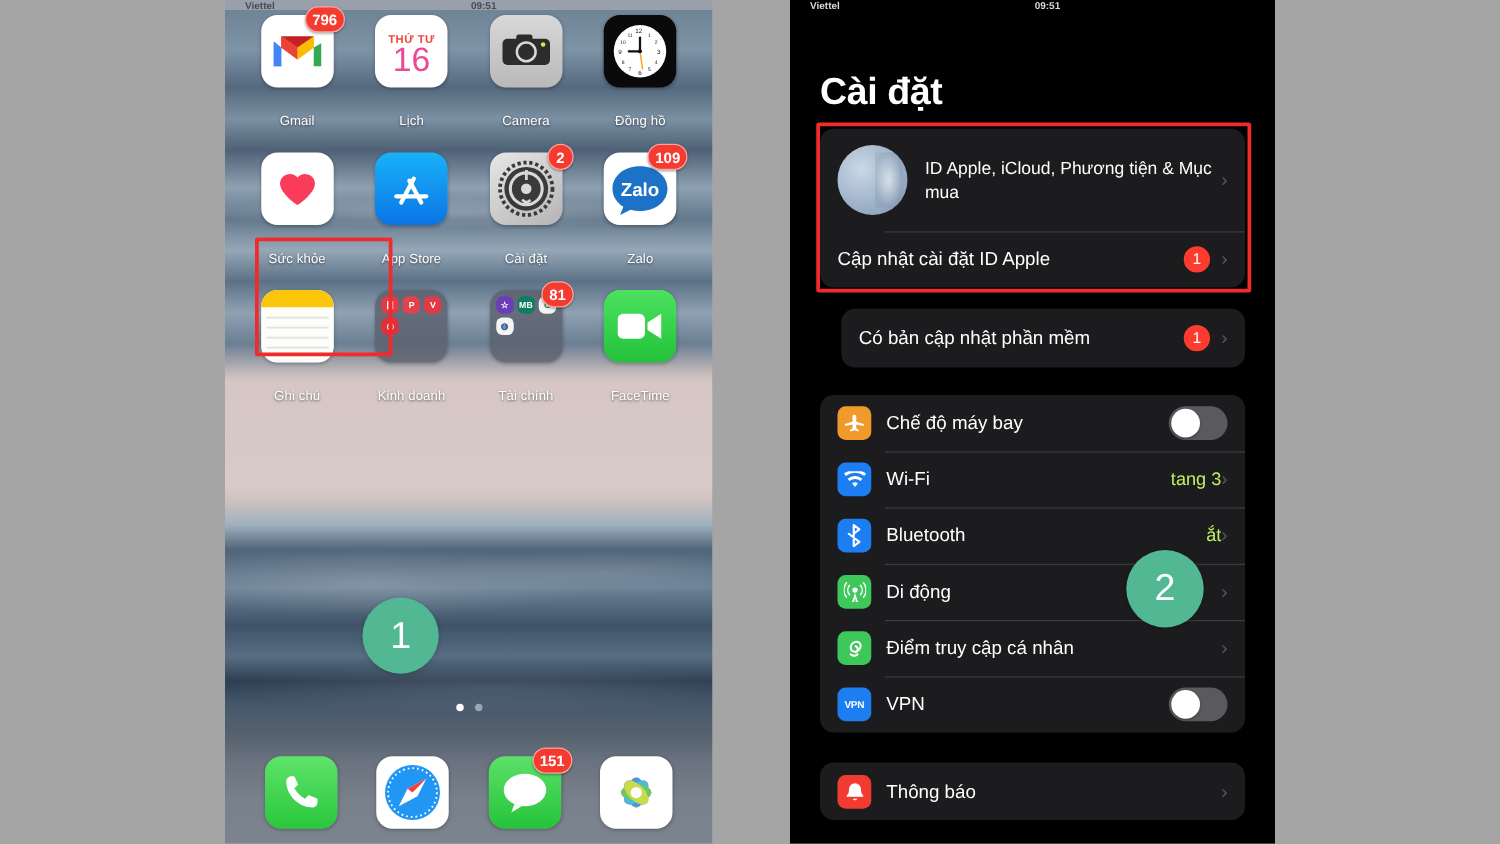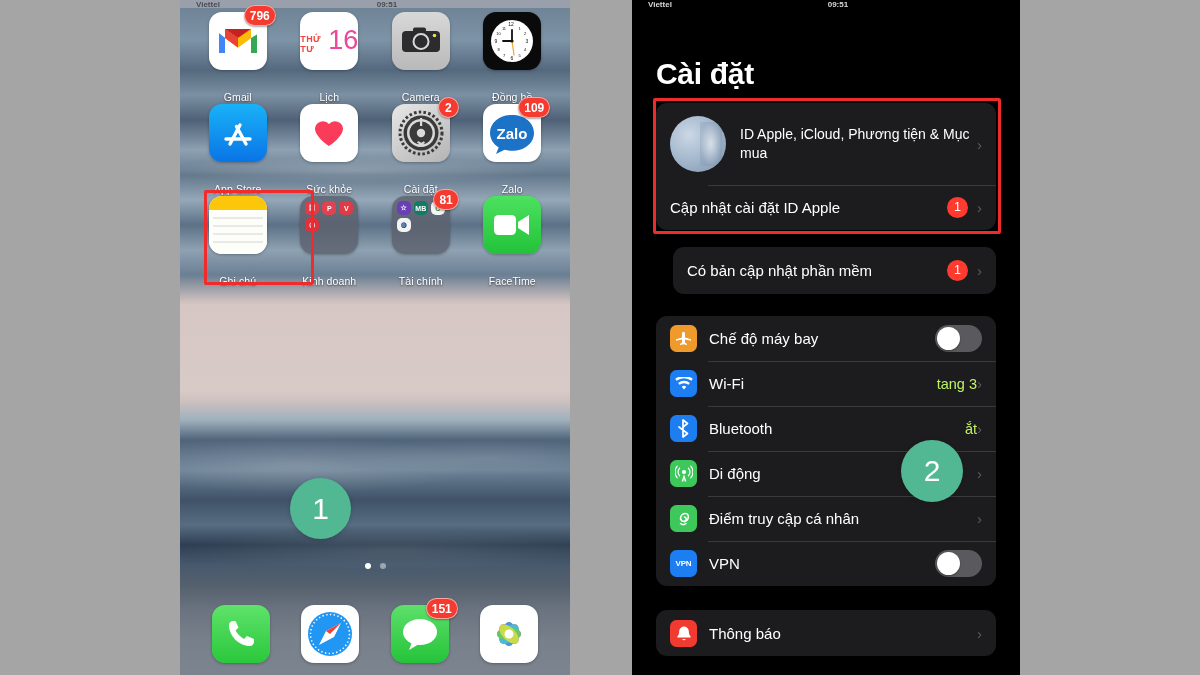--- a/index.html
+++ b/index.html
@@ -46,21 +46,21 @@
   .statusbar-l {
     position:absolute; top:0; left:0; right:0; height:9px;
     display:flex; align-items:center; justify-content:space-between;
     padding: 0 16px; color:#4a4a52; font-size:8px; font-weight:700;
     overflow:hidden;
   }
 
   .grid {
     position:absolute; left:0; top:12px; width:390px;
     display:grid; grid-template-columns: repeat(4, 1fr);
-    row-gap: 1px; padding: 0 12px;
+    row-gap: 19px; padding: 0 12px;
   }
   .app { position:relative; display:flex; flex-direction:column; align-items:center; }
   .icon-wrap { position:relative; width:58px; height:58px; }
   .icon {
     width:58px; height:58px; border-radius:13px; overflow:hidden;
     display:flex; align-items:center; justify-content:center;
     box-shadow: 0 1px 3px rgba(0,0,0,.28);
   }
   .app-label {
     margin-top:21px; font-size:10.5px; color:#fff; letter-spacing:.1px;
@@ -70,21 +70,21 @@
     position:absolute; top:-7px; right:-9px; min-width:21px; height:21px;
     border-radius:11px; background:#f53b30; color:#fff;
     font-size:12px; font-weight:600; line-height:21px; text-align:center;
     padding: 0 5px; border:1.5px solid rgba(255,255,255,.55);
     box-shadow: 0 1px 2px rgba(0,0,0,.35);
   }
 
   
   .ic-gmail { background:#fff; }
   .ic-weather { background: linear-gradient(180deg,#3aa7f0,#1e77d6); }
-  .ic-calendar { background:#fff; flex-direction:row; }
+  .ic-calendar { background:#fff; flex-direction:column; }
   .cal-top { color:#f2453d; font-size:9px; font-weight:700; letter-spacing:.4px; margin-top:6px;}
   .cal-day { color:#ec4899; font-size:27px; font-weight:350; line-height:28px; margin-top:-2px;}
   .ic-camera { background: linear-gradient(180deg,#d8d8d8,#b9b9b9); }
   .ic-clock { background:#0a0a0a; }
   .ic-maps { background:#fff; }
   .ic-health { background:#fff; }
   .ic-appstore { background: linear-gradient(180deg,#19b2f8,#0a74e6); }
   .ic-settings { background: linear-gradient(145deg,#e7e7e7,#b4b4b4); }
   .ic-zalo { background:#fff; }
   .ic-notes { background:#fff; }
@@ -270,42 +270,42 @@
               <circle cx="24" cy="24" r="1.6" fill="#111"></circle>
             </svg>
           </div>
         </div>
         <div class="app-label">Đồng hồ</div>
       </div>
 
 
       <div class="app">
         <div class="icon-wrap">
+          <div class="icon ic-health">
+            <svg width="32" height="30" viewBox="0 0 32 30">
+              <path d="M16 28S2 19 2 10.5A8 8 0 0 1 16 6 8 8 0 0 1 30 10.5C30 19 16 28 16 28z" fill="#fa3c5a"></path>
+            </svg>
+          </div>
+        </div>
+        <div class="app-label">Sức khỏe</div>
+      </div>
+
+      <div class="app">
+        <div class="icon-wrap">
           <div class="icon ic-appstore">
             <svg width="38" height="36" viewBox="0 0 38 36">
               <g stroke="#fff" stroke-width="3.4" stroke-linecap="round" fill="none">
                 <path d="M11 29 L21 10"></path>
                 <path d="M27 29 L17.5 11.5"></path>
                 <path d="M7 24 H31"></path>
               </g>
             </svg>
           </div>
         </div>
         <div class="app-label">App Store</div>
-      </div>
-
-      <div class="app">
-        <div class="icon-wrap">
-          <div class="icon ic-health">
-            <svg width="32" height="30" viewBox="0 0 32 30">
-              <path d="M16 28S2 19 2 10.5A8 8 0 0 1 16 6 8 8 0 0 1 30 10.5C30 19 16 28 16 28z" fill="#fa3c5a"></path>
-            </svg>
-          </div>
-        </div>
-        <div class="app-label">Sức khỏe</div>
       </div>
 
       <div class="app">
         <div class="icon-wrap">
           <div class="icon ic-settings">
             <svg width="50" height="50" viewBox="0 0 50 50">
               <g fill="#3a3a3a">
                 <circle cx="25" cy="25" r="21" fill="none" stroke="#3a3a3a" stroke-width="3" stroke-dasharray="2.6 2.2"></circle>
                 <circle cx="25" cy="25" r="17.5" fill="#3a3a3a"></circle>
                 <circle cx="25" cy="25" r="14" fill="#d9d9d9"></circle>

